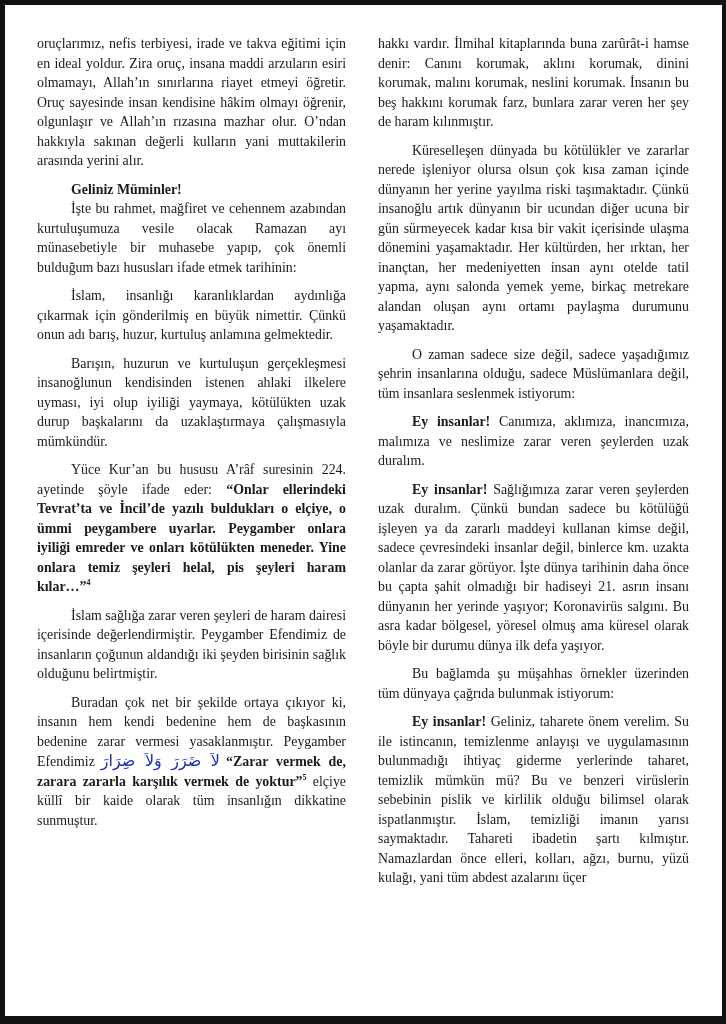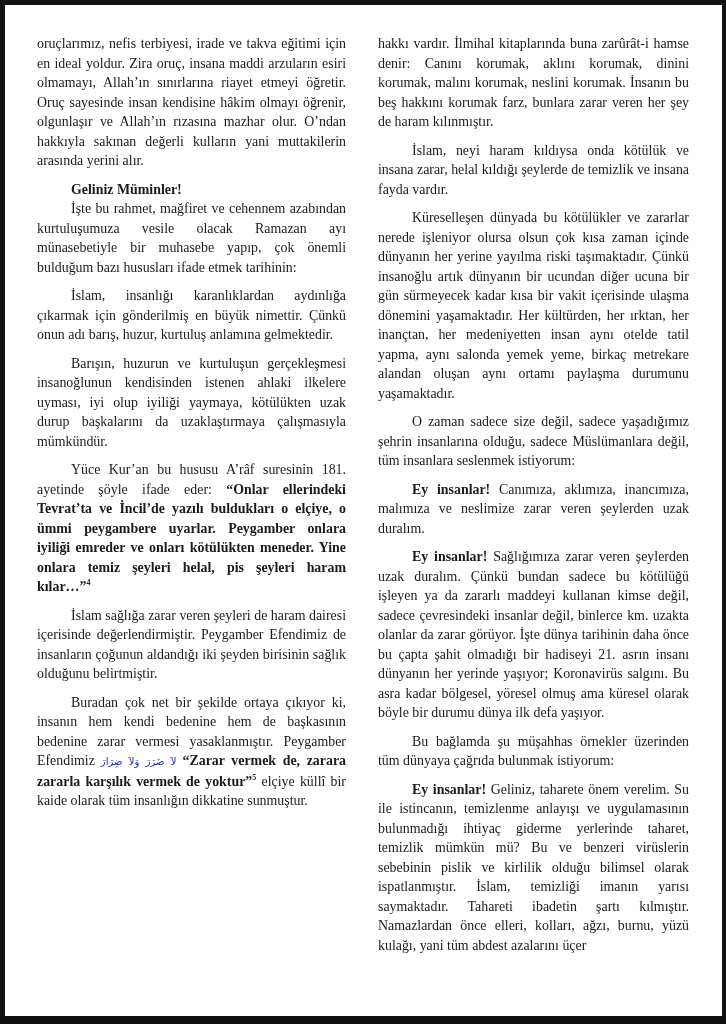--- a/index.html
+++ b/index.html
@@ -18,40 +18,39 @@
     text-align: justify;
   }
   .col-left { left: 37px; width: 309px; }
   .col-right { left: 378px; width: 311px; }
   p { margin: 0 0 9px 0; text-indent: 34px; }
   p.first { text-indent: 0; }
   .heading { font-weight: bold; text-indent: 34px; margin: 0; }
   p.after-heading { margin-top: 0; }
   b, .bold { font-weight: bold; }
   sup { font-size: 8px; line-height: 0; vertical-align: 6px; font-weight: bold; }
-  .arabic { color: #1a2fb0; font-family: "DejaVu Sans", sans-serif; font-size: 10px; margin: 0 6px; direction: rtl; unicode-bidi: isolate; }
+  .arabic { color: #1a2fb0; font-family: "DejaVu Sans", sans-serif; font-size: 16px; margin: 0 6px; direction: rtl; unicode-bidi: isolate; }
 </style>
 </head>
 <body>
 
 <div class="frame"></div>
 
 <div class="col col-left">
   <p class="first">oruçlarımız, nefis terbiyesi, irade ve takva eğitimi için en ideal yoldur. Zira oruç, insana maddi arzuların esiri olmamayı, Allah’ın sınırlarına riayet etmeyi öğretir. Oruç sayesinde insan kendisine hâkim olmayı öğrenir, olgunlaşır ve Allah’ın rızasına mazhar olur. O’ndan hakkıyla sakınan değerli kulların yani muttakilerin arasında yerini alır.</p>
   <div class="heading">Geliniz Müminler!</div>
   <p class="after-heading">İşte bu rahmet, mağfiret ve cehennem azabından kurtuluşumuza vesile olacak Ramazan ayı münasebetiyle bir muhasebe yapıp, çok önemli bulduğum bazı hususları ifade etmek tarihinin:</p>
   <p>İslam, insanlığı karanlıklardan aydınlığa çıkarmak için gönderilmiş en büyük nimettir. Çünkü onun adı barış, huzur, kurtuluş anlamına gelmektedir.</p>
   <p>Barışın, huzurun ve kurtuluşun gerçekleşmesi insanoğlunun kendisinden istenen ahlaki ilkelere uyması, iyi olup iyiliği yaymaya, kötülükten uzak durup başkalarını da uzaklaştırmaya çalışmasıyla mümkündür.</p>
-  <p><span>Yüce Kur’an bu hususu A’râf suresinin 181. ayetinde şöyle ifade eder: </span><b>“Onlar ellerindeki Tevrat’ta ve İncil’de yazılı buldukları o elçiye, o ümmi peygambere uyarlar. Peygamber onlara iyiliği emreder ve onları kötülükten meneder. Yine onlara temiz şeyleri helal, pis şeyleri haram kılar…”</b><sup>4</sup></p>
+  <p><span>Yüce Kur’an bu hususu A’râf suresinin 224. ayetinde şöyle ifade eder: </span><b>“Onlar ellerindeki Tevrat’ta ve İncil’de yazılı buldukları o elçiye, o ümmi peygambere uyarlar. Peygamber onlara iyiliği emreder ve onları kötülükten meneder. Yine onlara temiz şeyleri helal, pis şeyleri haram kılar…”</b><sup>4</sup></p>
   <p>İslam sağlığa zarar veren şeyleri de haram dairesi içerisinde değerlendirmiştir. Peygamber Efendimiz de insanların çoğunun aldandığı iki şeyden birisinin sağlık olduğunu belirtmiştir.</p>
   <p><span>Buradan çok net bir şekilde ortaya çıkıyor ki, insanın hem kendi bedenine hem de başkasının bedenine zarar vermesi yasaklanmıştır. Peygamber Efendimiz</span><span class="arabic">لاَ ضَرَرَ وَلاَ ضِرَارَ</span><b>“Zarar vermek de, zarara zararla karşılık vermek de yoktur”</b><sup>5</sup><span> elçiye küllî bir kaide olarak tüm insanlığın dikkatine sunmuştur.</span></p>
 </div>
 
 <div class="col col-right">
   <p class="first">hakkı vardır. İlmihal kitaplarında buna zarûrât-i hamse denir: Canını korumak, aklını korumak, dinini korumak, malını korumak, neslini korumak. İnsanın bu beş hakkını korumak farz, bunlara zarar veren her şey de haram kılınmıştır.</p>
-  <p>İslam, neyi haram kıldıysa onda kötülük ve insana zarar, helal kıldığı şeylerde de temizlik ve insana fayda vardır.</p>
   <p>Küreselleşen dünyada bu kötülükler ve zararlar nerede işleniyor olursa olsun çok kısa zaman içinde dünyanın her yerine yayılma riski taşımaktadır. Çünkü insanoğlu artık dünyanın bir ucundan diğer ucuna bir gün sürmeyecek kadar kısa bir vakit içerisinde ulaşma dönemini yaşamaktadır. Her kültürden, her ırktan, her inançtan, her medeniyetten insan aynı otelde tatil yapma, aynı salonda yemek yeme, birkaç metrekare alandan oluşan aynı ortamı paylaşma durumunu yaşamaktadır.</p>
   <p>O zaman sadece size değil, sadece yaşadığımız şehrin insanlarına olduğu, sadece Müslümanlara değil, tüm insanlara seslenmek istiyorum:</p>
   <p><b>Ey insanlar!</b><span> Canımıza, aklımıza, inancımıza, malımıza ve neslimize zarar veren şeylerden uzak duralım.</span></p>
   <p><b>Ey insanlar!</b><span> Sağlığımıza zarar veren şeylerden uzak duralım. Çünkü bundan sadece bu kötülüğü işleyen ya da zararlı maddeyi kullanan kimse değil, sadece çevresindeki insanlar değil, binlerce km. uzakta olanlar da zarar görüyor. İşte dünya tarihinin daha önce bu çapta şahit olmadığı bir hadiseyi 21. asrın insanı dünyanın her yerinde yaşıyor; Koronavirüs salgını. Bu asra kadar bölgesel, yöresel olmuş ama küresel olarak böyle bir durumu dünya ilk defa yaşıyor.</span></p>
   <p>Bu bağlamda şu müşahhas örnekler üzerinden tüm dünyaya çağrıda bulunmak istiyorum:</p>
   <p><b>Ey insanlar!</b><span> Geliniz, taharete önem verelim. Su ile istincanın, temizlenme anlayışı ve uygulamasının bulunmadığı ihtiyaç giderme yerlerinde taharet, temizlik mümkün mü? Bu ve benzeri virüslerin sebebinin pislik ve kirlilik olduğu bilimsel olarak ispatlanmıştır. İslam, temizliği imanın yarısı saymaktadır. Tahareti ibadetin şartı kılmıştır. Namazlardan önce elleri, kolları, ağzı, burnu, yüzü kulağı, yani tüm abdest azalarını üçer</span></p>
 </div>
 
 </body></html>

